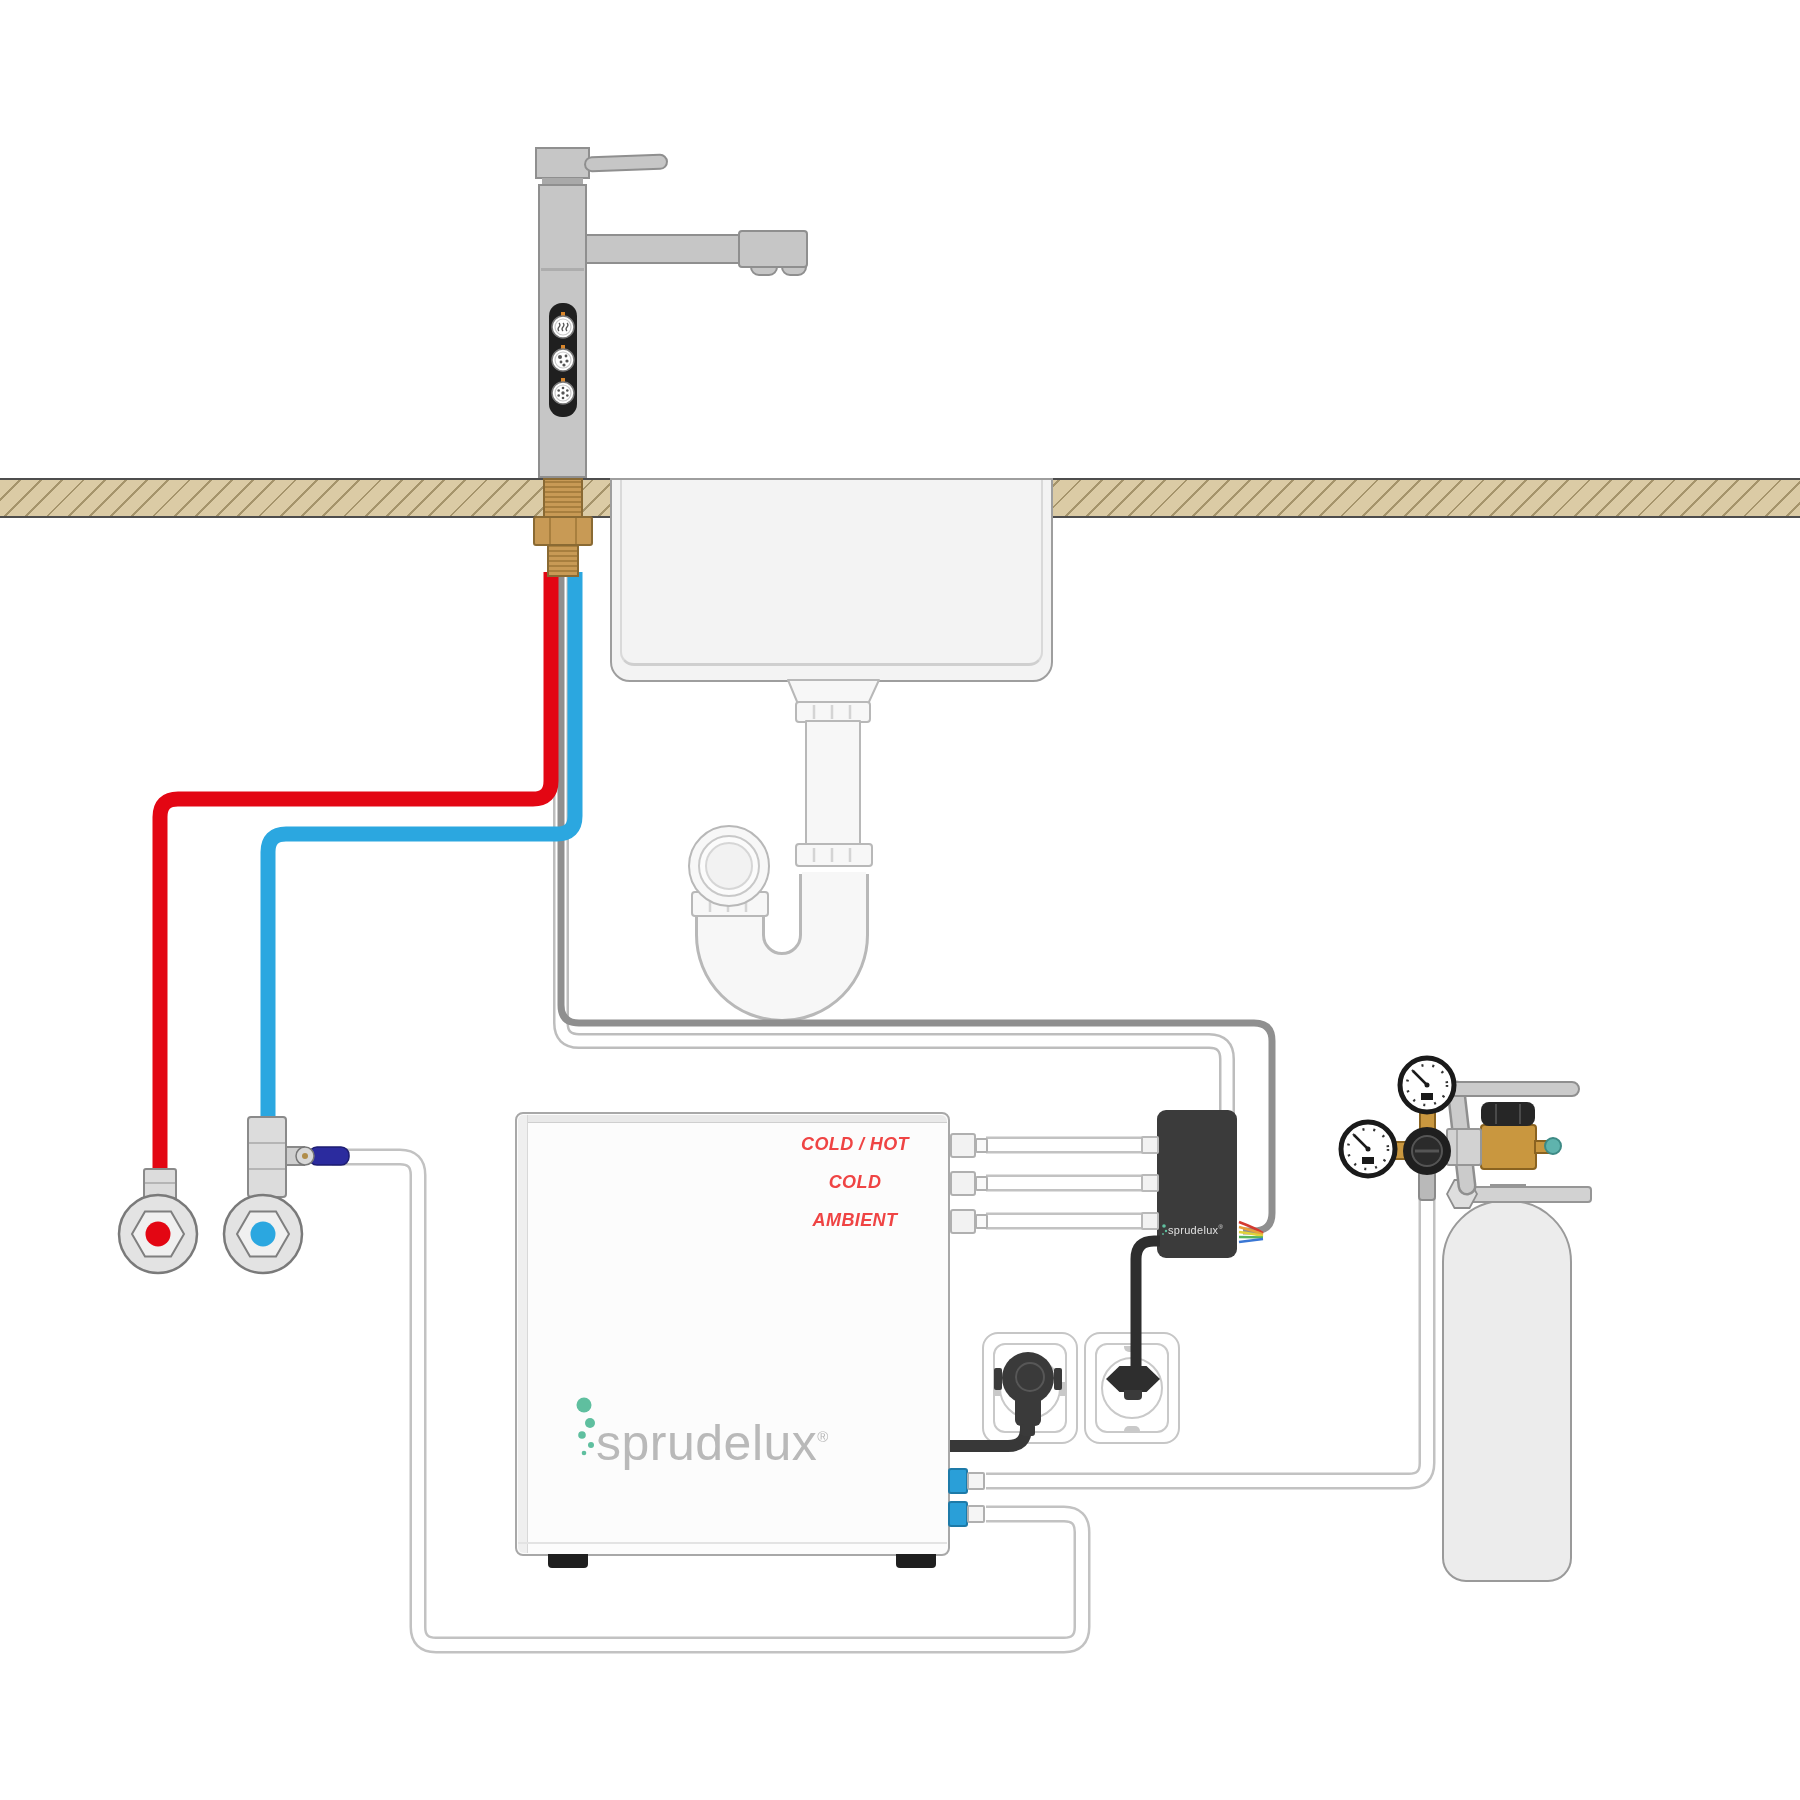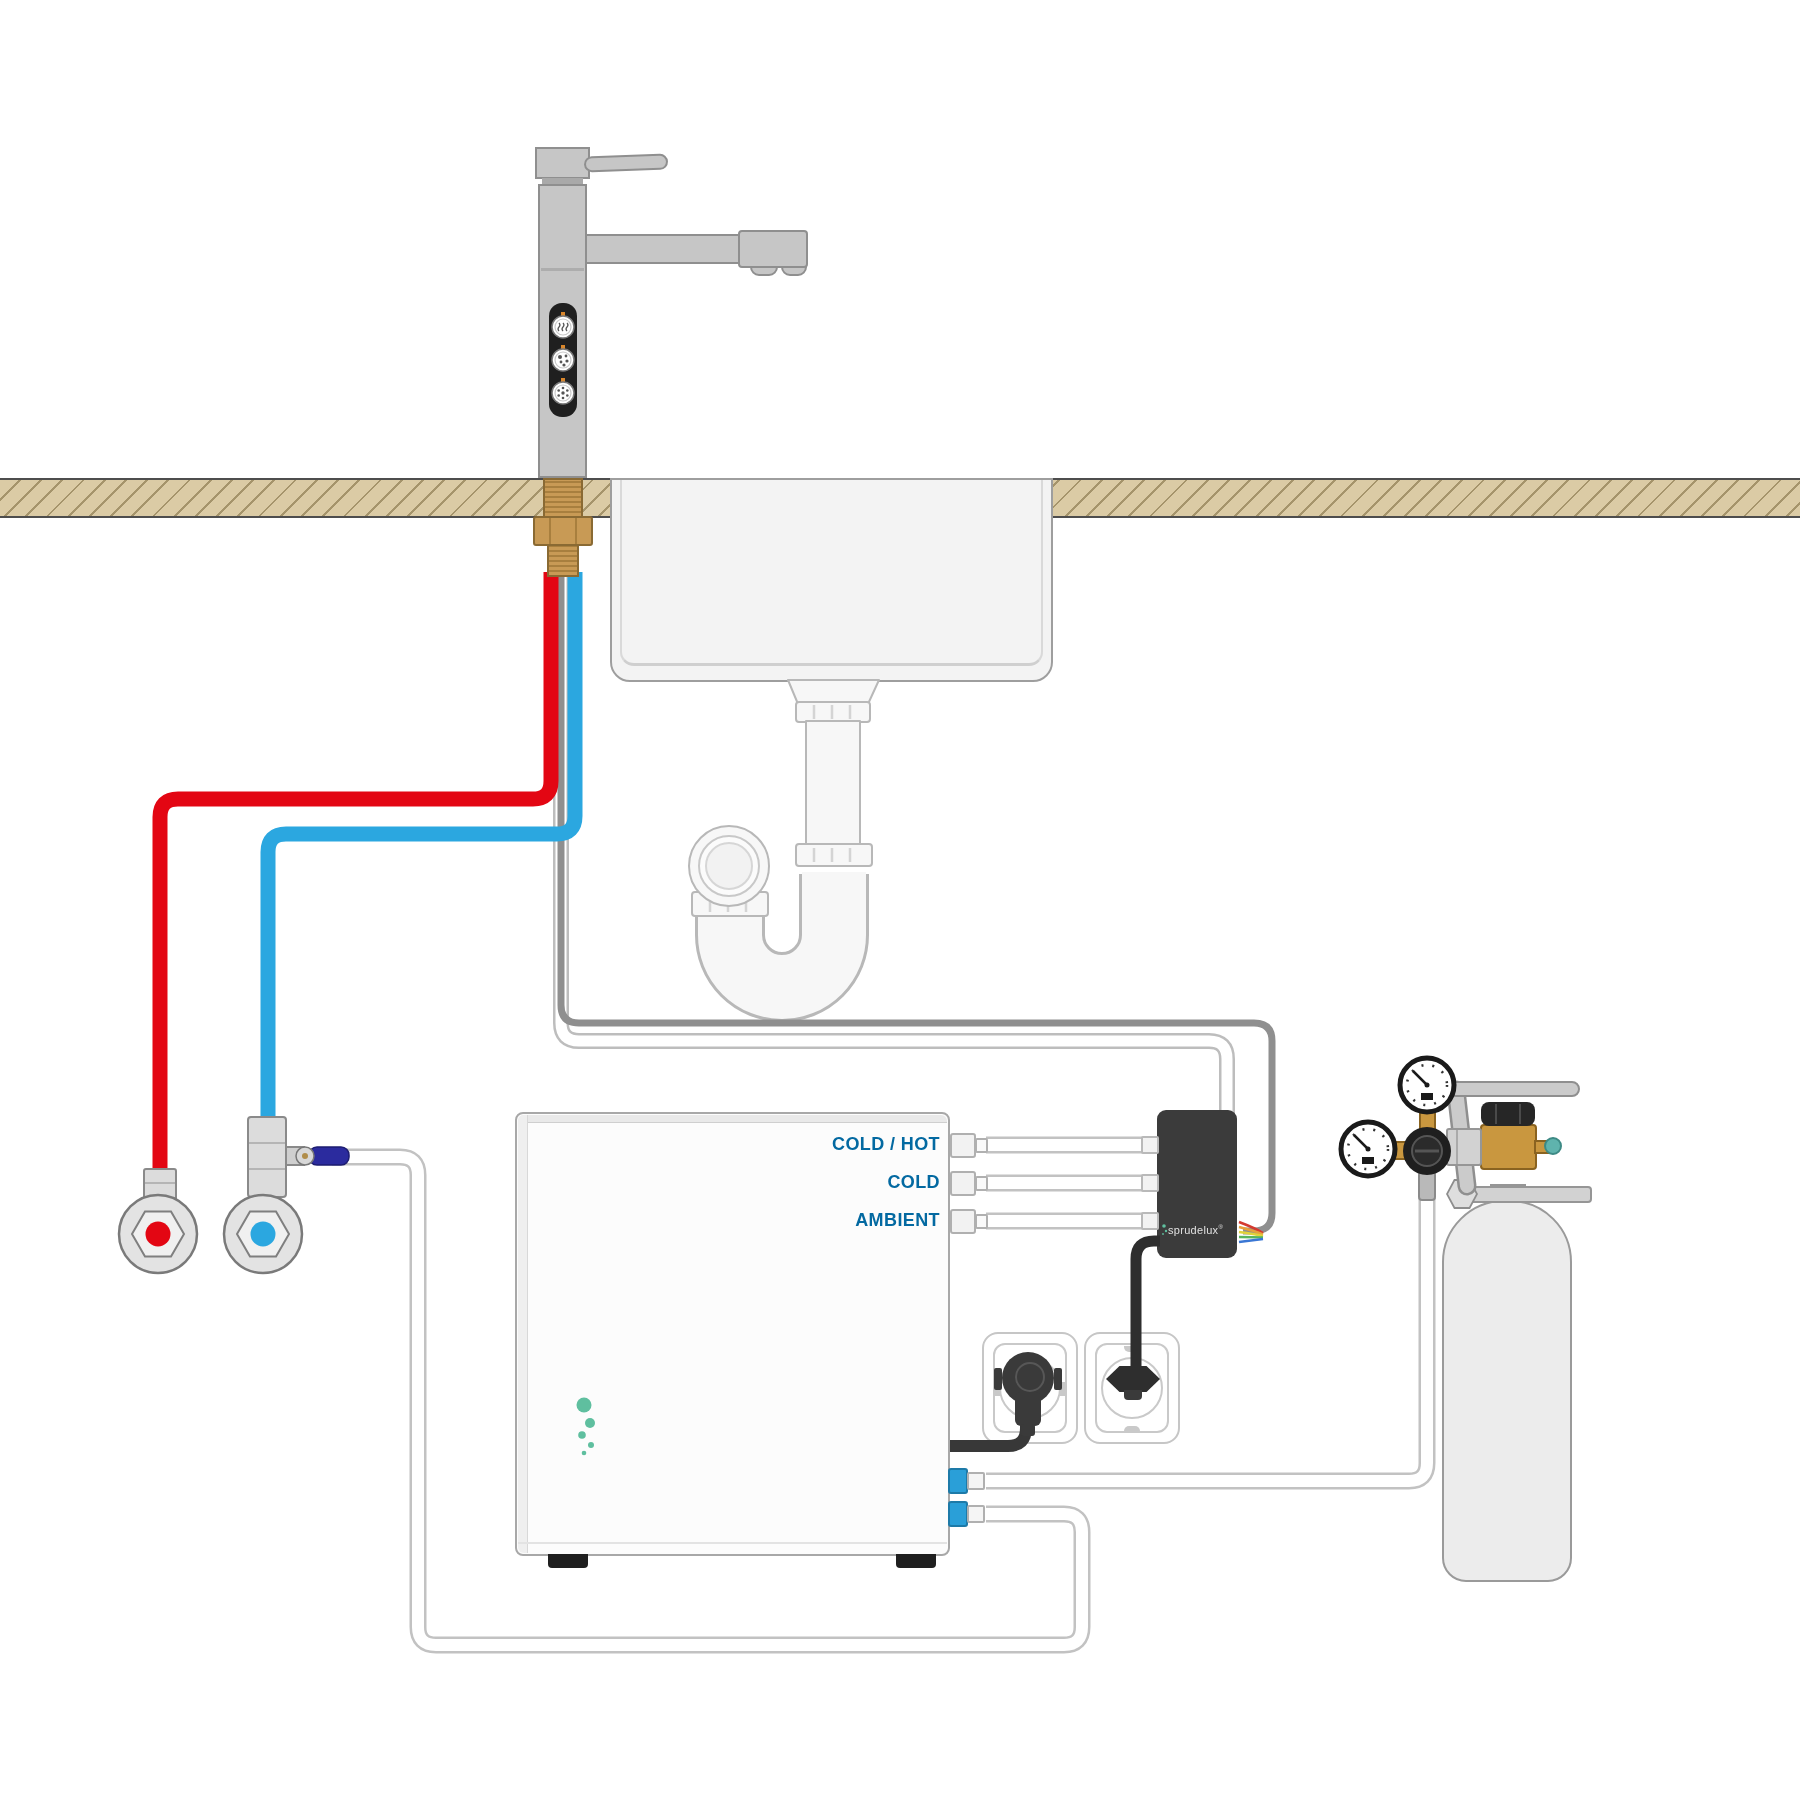--- a/index.html
+++ b/index.html
@@ -22,21 +22,21 @@
   
   .metal{background:#c6c6c6;border:2px solid #8f8f8f;box-sizing:border-box;}
   #fc-panel{left:549px;top:303px;width:28px;height:114px;background:#1f1f1f;border-radius:13px;z-index:5;}
 
   
   #unit{left:515px;top:1112px;width:435px;height:444px;background:#fcfcfc;border:2px solid #a8a8a8;
     border-radius:8px;box-sizing:border-box;z-index:4;}
   #unit .edge-top{position:absolute;left:1px;top:1px;width:429px;height:7px;background:#e9e9e9;border-bottom:1px solid #cfcfcf;border-radius:6px 6px 0 0;}
   #unit .edge-left{position:absolute;left:1px;top:1px;width:9px;height:438px;background:#efefef;border-right:1px solid #d8d8d8;border-radius:6px 0 0 6px;}
   #unit .edge-bottom{position:absolute;left:1px;top:428px;width:429px;height:2px;background:#e3e3e3;}
-  .port-label{position:absolute;width:170px;text-align:right;font-size:18px;font-weight:bold;color:#0369a1;letter-spacing:.4px;}
+  .port-label{position:absolute;width:170px;text-align:center;font-size:18px;font-weight:bold;color:#ef4444;letter-spacing:.4px;font-style:italic;}
   .foot{position:absolute;width:40px;height:14px;background:#1f1f1f;border-radius:0 0 4px 4px;z-index:4;}
 
   .fit-main{position:absolute;width:26px;height:25px;background:#f2f2f2;border:2px solid #b0b0b0;border-radius:3px;box-sizing:border-box;z-index:4;}
   .fit-nub{position:absolute;width:13px;height:15px;background:#fafafa;border:2px solid #b0b0b0;border-radius:2px;box-sizing:border-box;z-index:4;}
   .fit-blue{position:absolute;width:20px;height:26px;background:#2a9fd8;border:2px solid #1d7aa8;border-radius:3px;box-sizing:border-box;z-index:4;}
   .fit-nut{position:absolute;width:18px;height:18px;background:#f5f5f5;border:2px solid #b0b0b0;border-radius:2px;box-sizing:border-box;z-index:4;}
   .stub{position:absolute;width:18px;height:18px;background:#f2f2f2;border:2px solid #b9b9b9;border-radius:2px;box-sizing:border-box;z-index:4;}
 
   
   #unit-logo-text{left:596px;top:1414px;font-size:50px;color:#b9b9b9;letter-spacing:.5px;z-index:4;}
@@ -217,20 +217,21 @@
   <div class="fit-blue" style="left:948px;top:1501px"></div>
   <div class="fit-nut" style="left:967px;top:1505px"></div>
 
   <svg width="1800" height="1800" style="z-index:4">
     <circle cx="584" cy="1405" r="7.5" fill="#5fbf9f"></circle>
     <circle cx="590" cy="1423" r="5" fill="#5fbf9f"></circle>
     <circle cx="582" cy="1435" r="3.8" fill="#5fbf9f"></circle>
     <circle cx="591" cy="1445" r="3" fill="#5fbf9f"></circle>
     <circle cx="584" cy="1453" r="2.3" fill="#5fbf9f"></circle>
   </svg>
+  <div class="abs" id="unit-logo-text"><span>sprudelux</span><sup>®</sup></div>
 
   <div class="abs" id="cbox"></div>
   <div class="stub" style="left:1141px;top:1136px"></div>
   <div class="stub" style="left:1141px;top:1174px"></div>
   <div class="stub" style="left:1141px;top:1212px"></div>
   <svg width="1800" height="1800" style="z-index:5">
     <circle cx="1164" cy="1226" r="1.8" fill="#5fbf9f"></circle>
     <circle cx="1166" cy="1231" r="1.2" fill="#5fbf9f"></circle>
     <circle cx="1163" cy="1234" r="0.9" fill="#5fbf9f"></circle>
   </svg>

